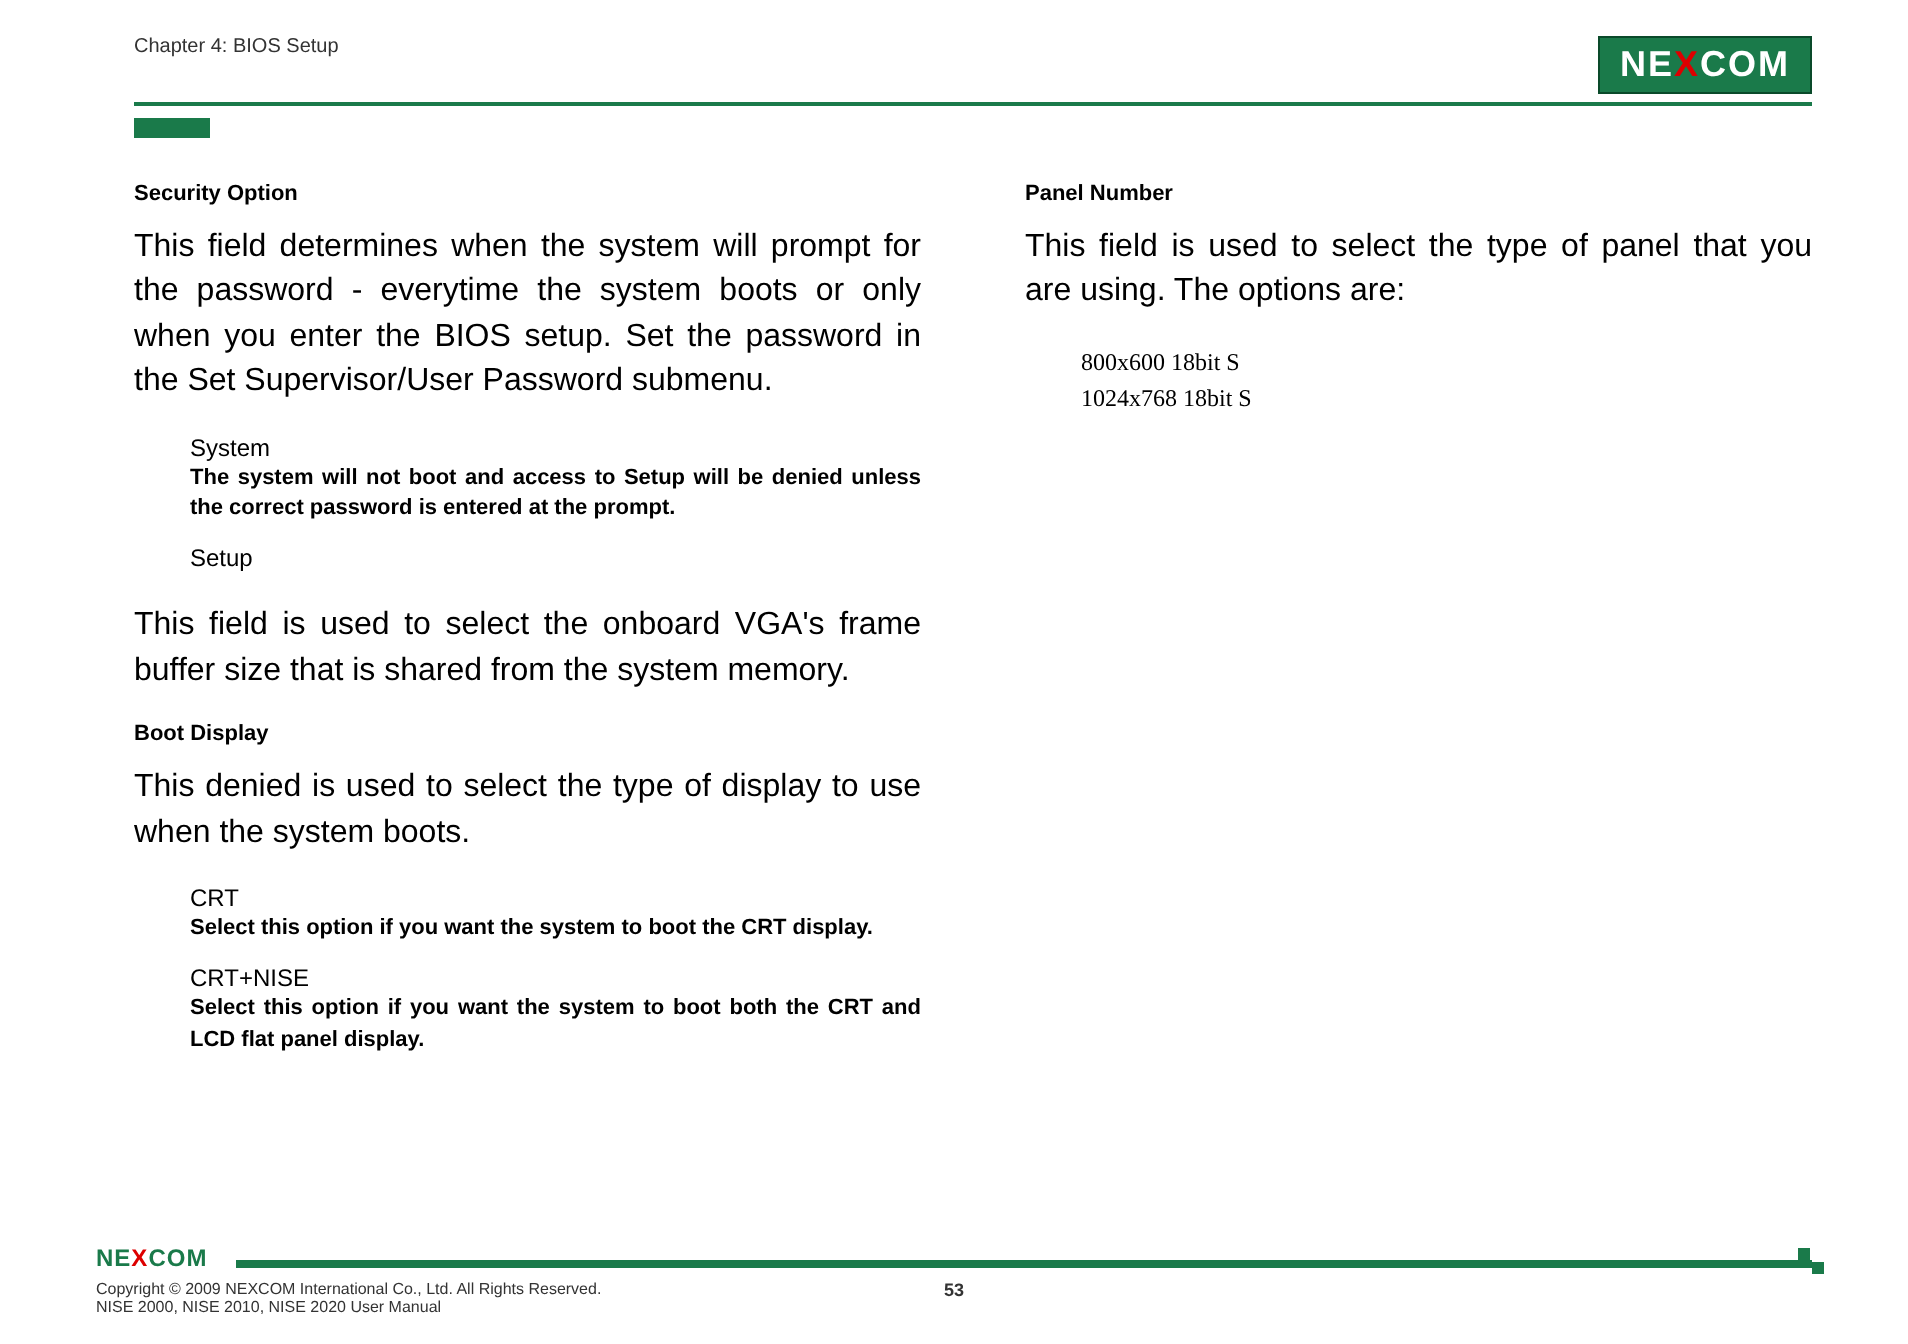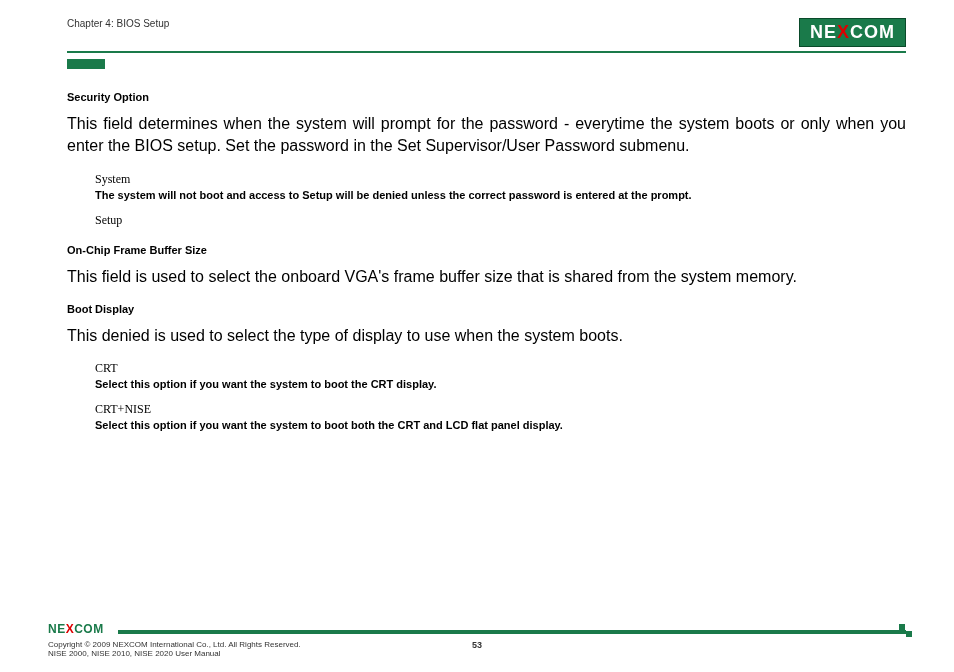--- a/index.html
+++ b/index.html
@@ -62,21 +62,21 @@
     text-align: justify;
     font-size: 16px;
     line-height: 1.4;
     margin-bottom: 14px;
   }
   .option-block {
     margin-left: 28px;
     margin-bottom: 10px;
   }
   .option-label {
-    font-family: Liberation Serif, serif;
+    font-family: Liberation Sans, sans-serif;
     font-size: 12px;
     margin-bottom: 1px;
   }
   .option-desc {
     text-align: justify;
     font-size: 11px;
     line-height: 1.4;
     font-weight: bold;
   }
   .panel-options {
@@ -161,38 +161,45 @@
 
       <div class="option-block">
         <div class="option-label">System</div>
         <div class="option-desc">The system will not boot and access to Setup will be denied unless the correct password is entered at the prompt.</div>
       </div>
 
       <div class="option-block" style="margin-bottom:16px;">
         <div class="option-label">Setup</div>
       </div>
 
-      <div class="section-title">On-Chip Frame Buffer Size</div>
       <div class="body-text">This field is used to select the onboard VGA's frame buffer size that is shared from the system memory.</div>
 
       <div class="section-title">Boot Display</div>
       <div class="body-text">This denied is used to select the type of display to use when the system boots.</div>
 
       <div class="option-block">
         <div class="option-label">CRT</div>
         <div class="option-desc">Select this option if you want the system to boot the CRT display.</div>
       </div>
 
       <div class="option-block">
         <div class="option-label">CRT+NISE</div>
         <div class="option-desc">Select this option if you want the system to boot both the CRT and LCD flat panel display.</div>
       </div>
 
     </div>
 
+    <div class="col">
+      <div class="section-title">Panel Number</div>
+      <div class="body-text">This field is used to select the type of panel that you are using. The options are:</div>
+      <div class="panel-options">
+        <div>800x600 18bit S</div>
+        <div>1024x768 18bit S</div>
+      </div>
+    </div>
   </div>
 </div>
 
 <div class="footer">
   <div class="footer-rule-container">
     <div class="footer-logo">
       <span>NE</span><span class="x">X</span><span>COM</span>
     </div>
     <div class="footer-rule"></div>
     <div class="footer-squares">

